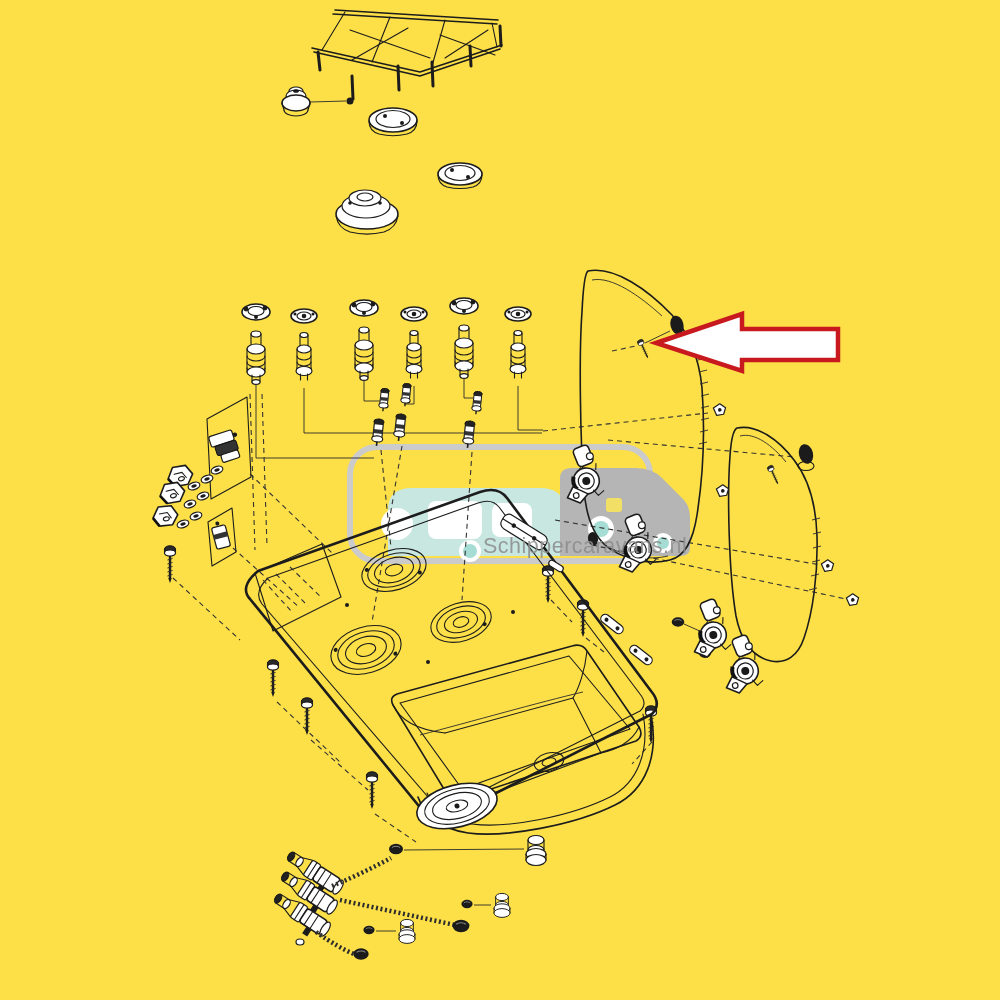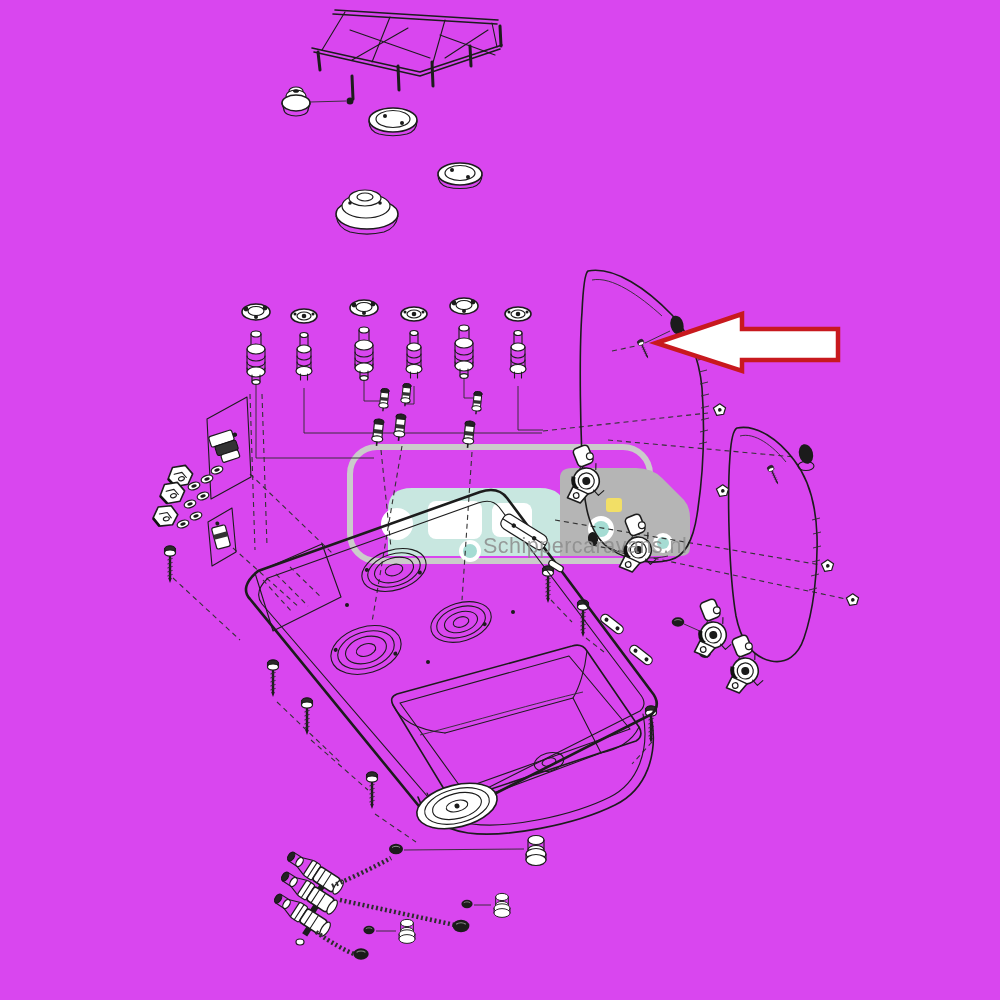--- a/index.html
+++ b/index.html
@@ -1,16 +1,16 @@
 <!DOCTYPE html>
 <html><head>
 <meta charset="utf-8">
 <style>
   html,body{margin:0;padding:0;background:#fff;}
-  .stage{position:relative;width:1000px;height:1000px;background:#d946ef;overflow:hidden;
+  .stage{position:relative;width:1000px;height:1000px;background:#fde047;overflow:hidden;
          font-family:"Liberation Sans", sans-serif;}
   svg{position:absolute;left:0;top:0;}
   .ln{fill:none;stroke:#1c1c1c;stroke-width:1.6;stroke-linecap:round;stroke-linejoin:round;}
   .ln1{fill:none;stroke:#1c1c1c;stroke-width:1.1;stroke-linecap:round;stroke-linejoin:round;}
   .ln2{fill:none;stroke:#1c1c1c;stroke-width:2.6;stroke-linecap:round;stroke-linejoin:round;}
   .lnw{fill:#ffffff;stroke:#1c1c1c;stroke-width:1.6;stroke-linejoin:round;}
   .lnw1{fill:#ffffff;stroke:#1c1c1c;stroke-width:1.2;stroke-linejoin:round;}
   .dk{fill:#1b1b1b;stroke:none;}
   .dash{fill:none;stroke:#333;stroke-width:1.1;stroke-dasharray:5 4;}
   .thin{fill:none;stroke:#2a2a2a;stroke-width:0.9;}

